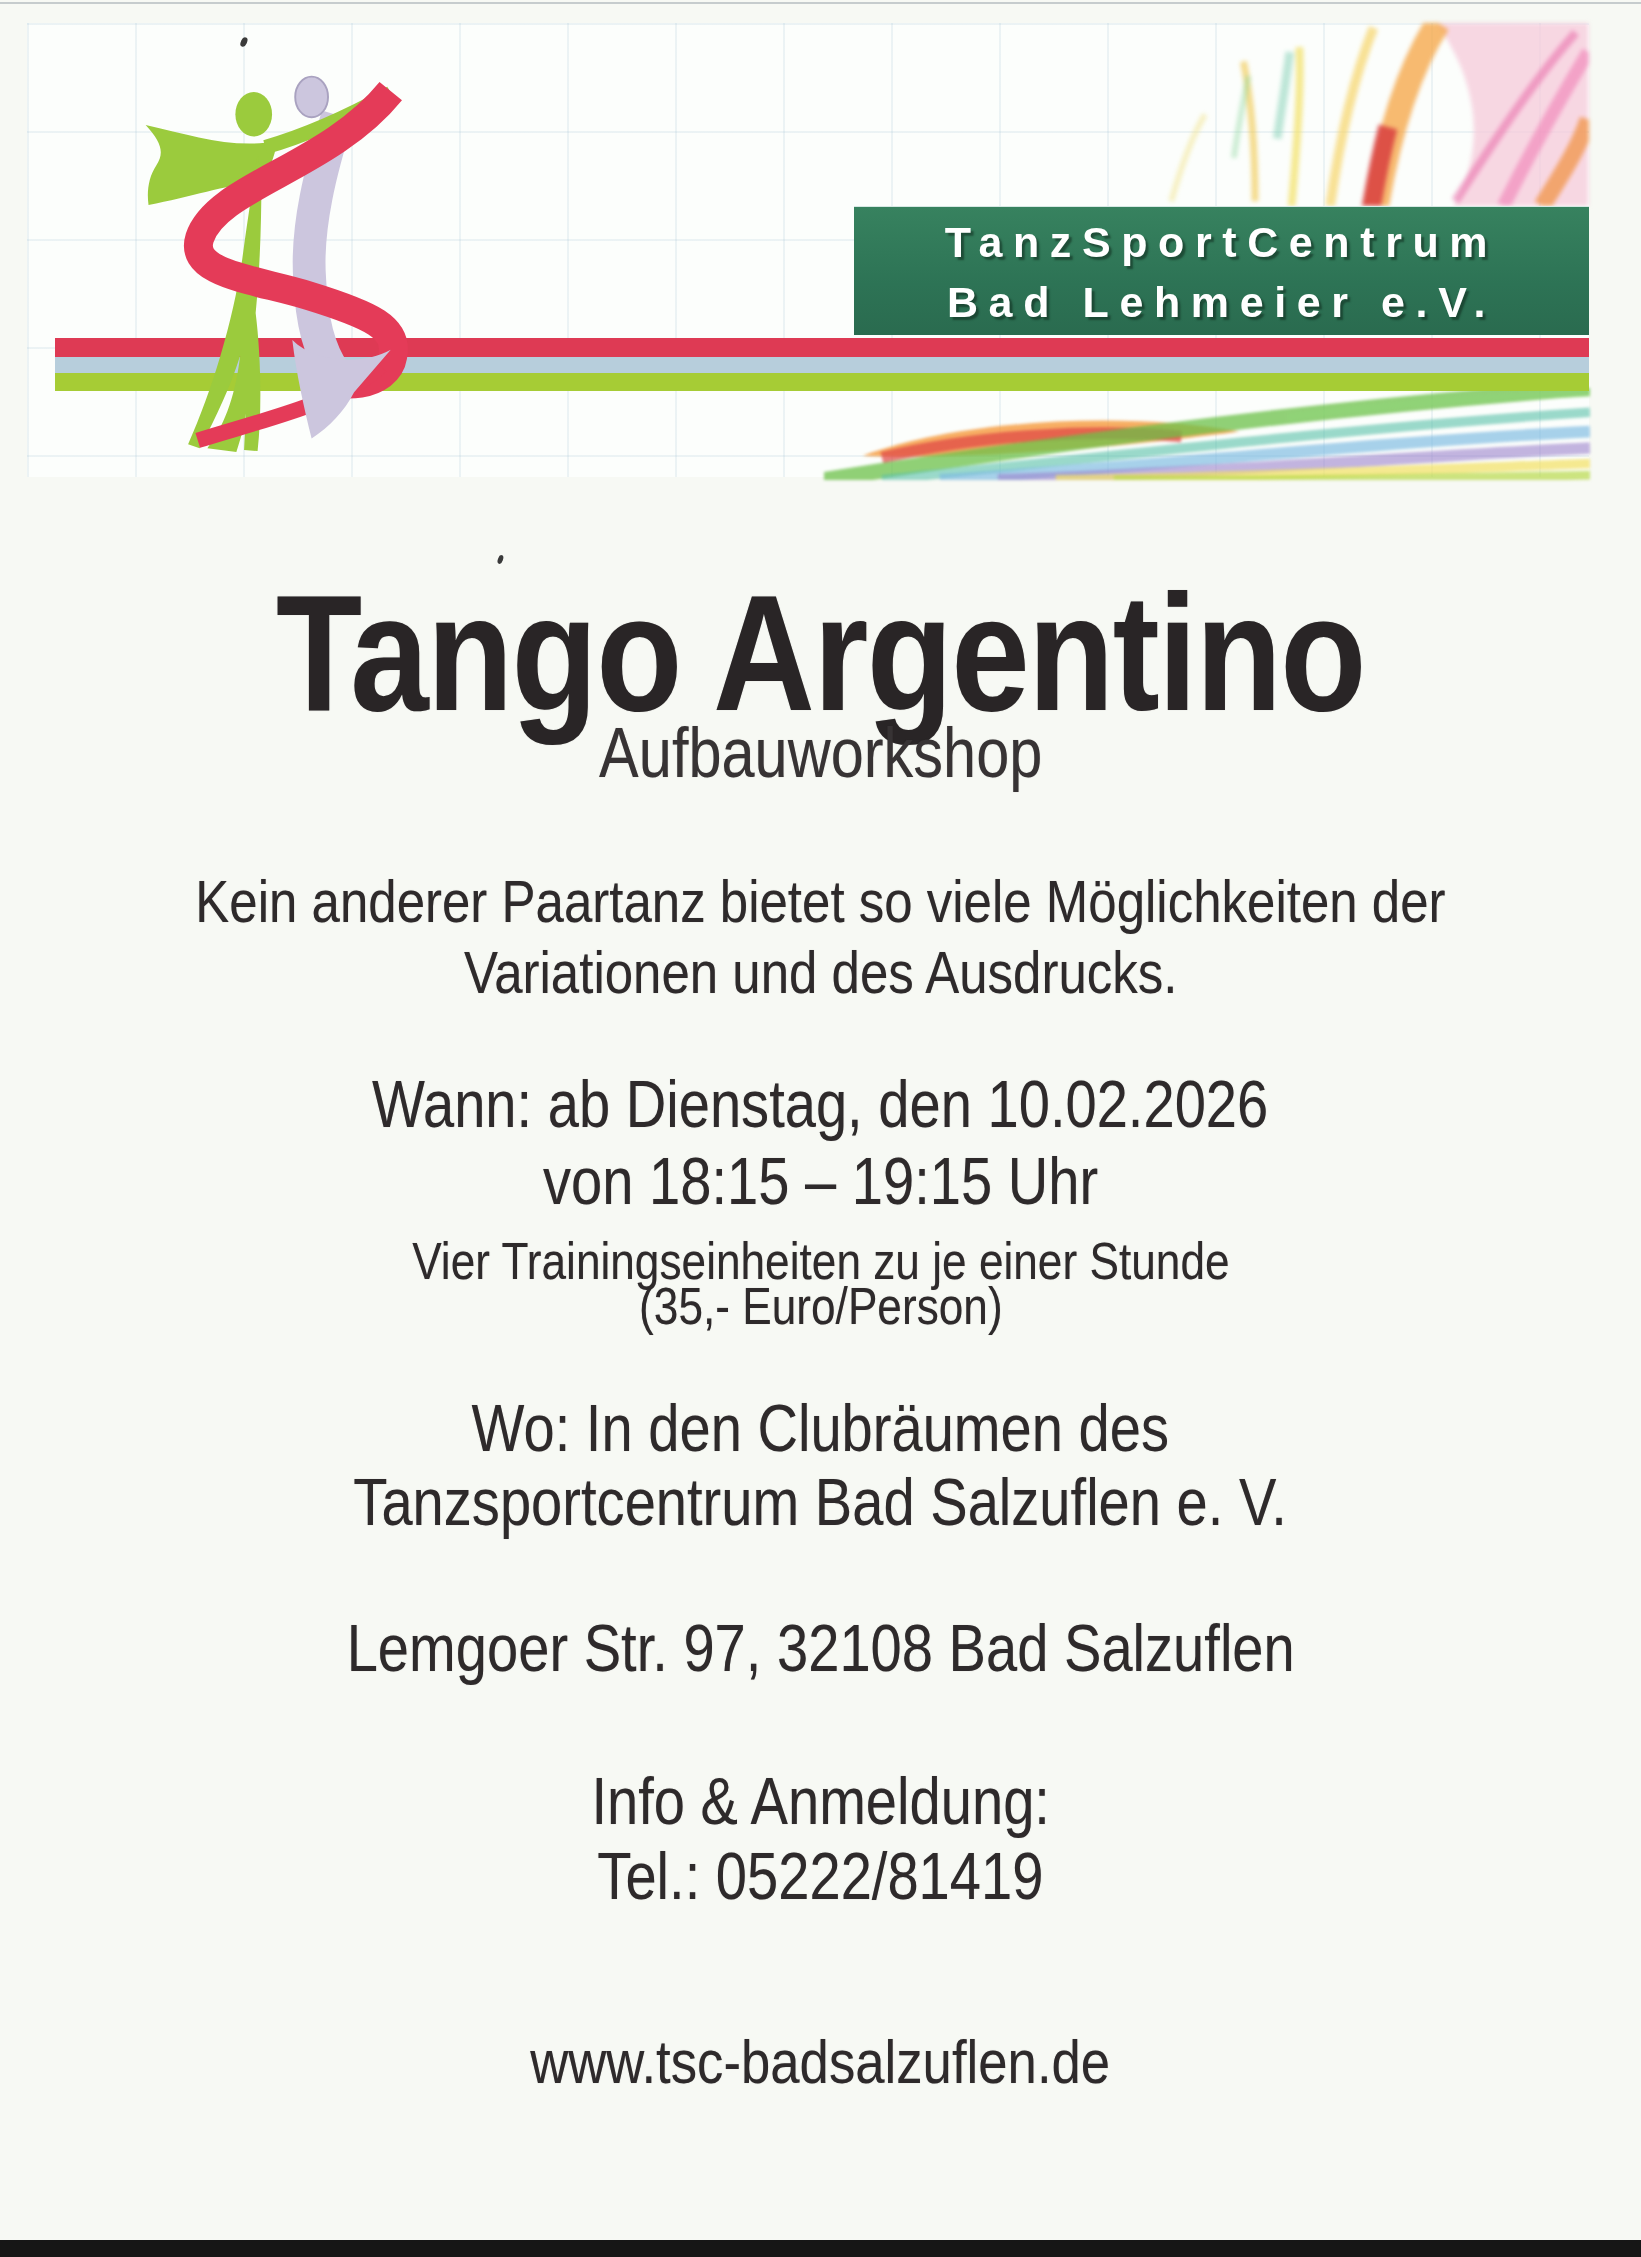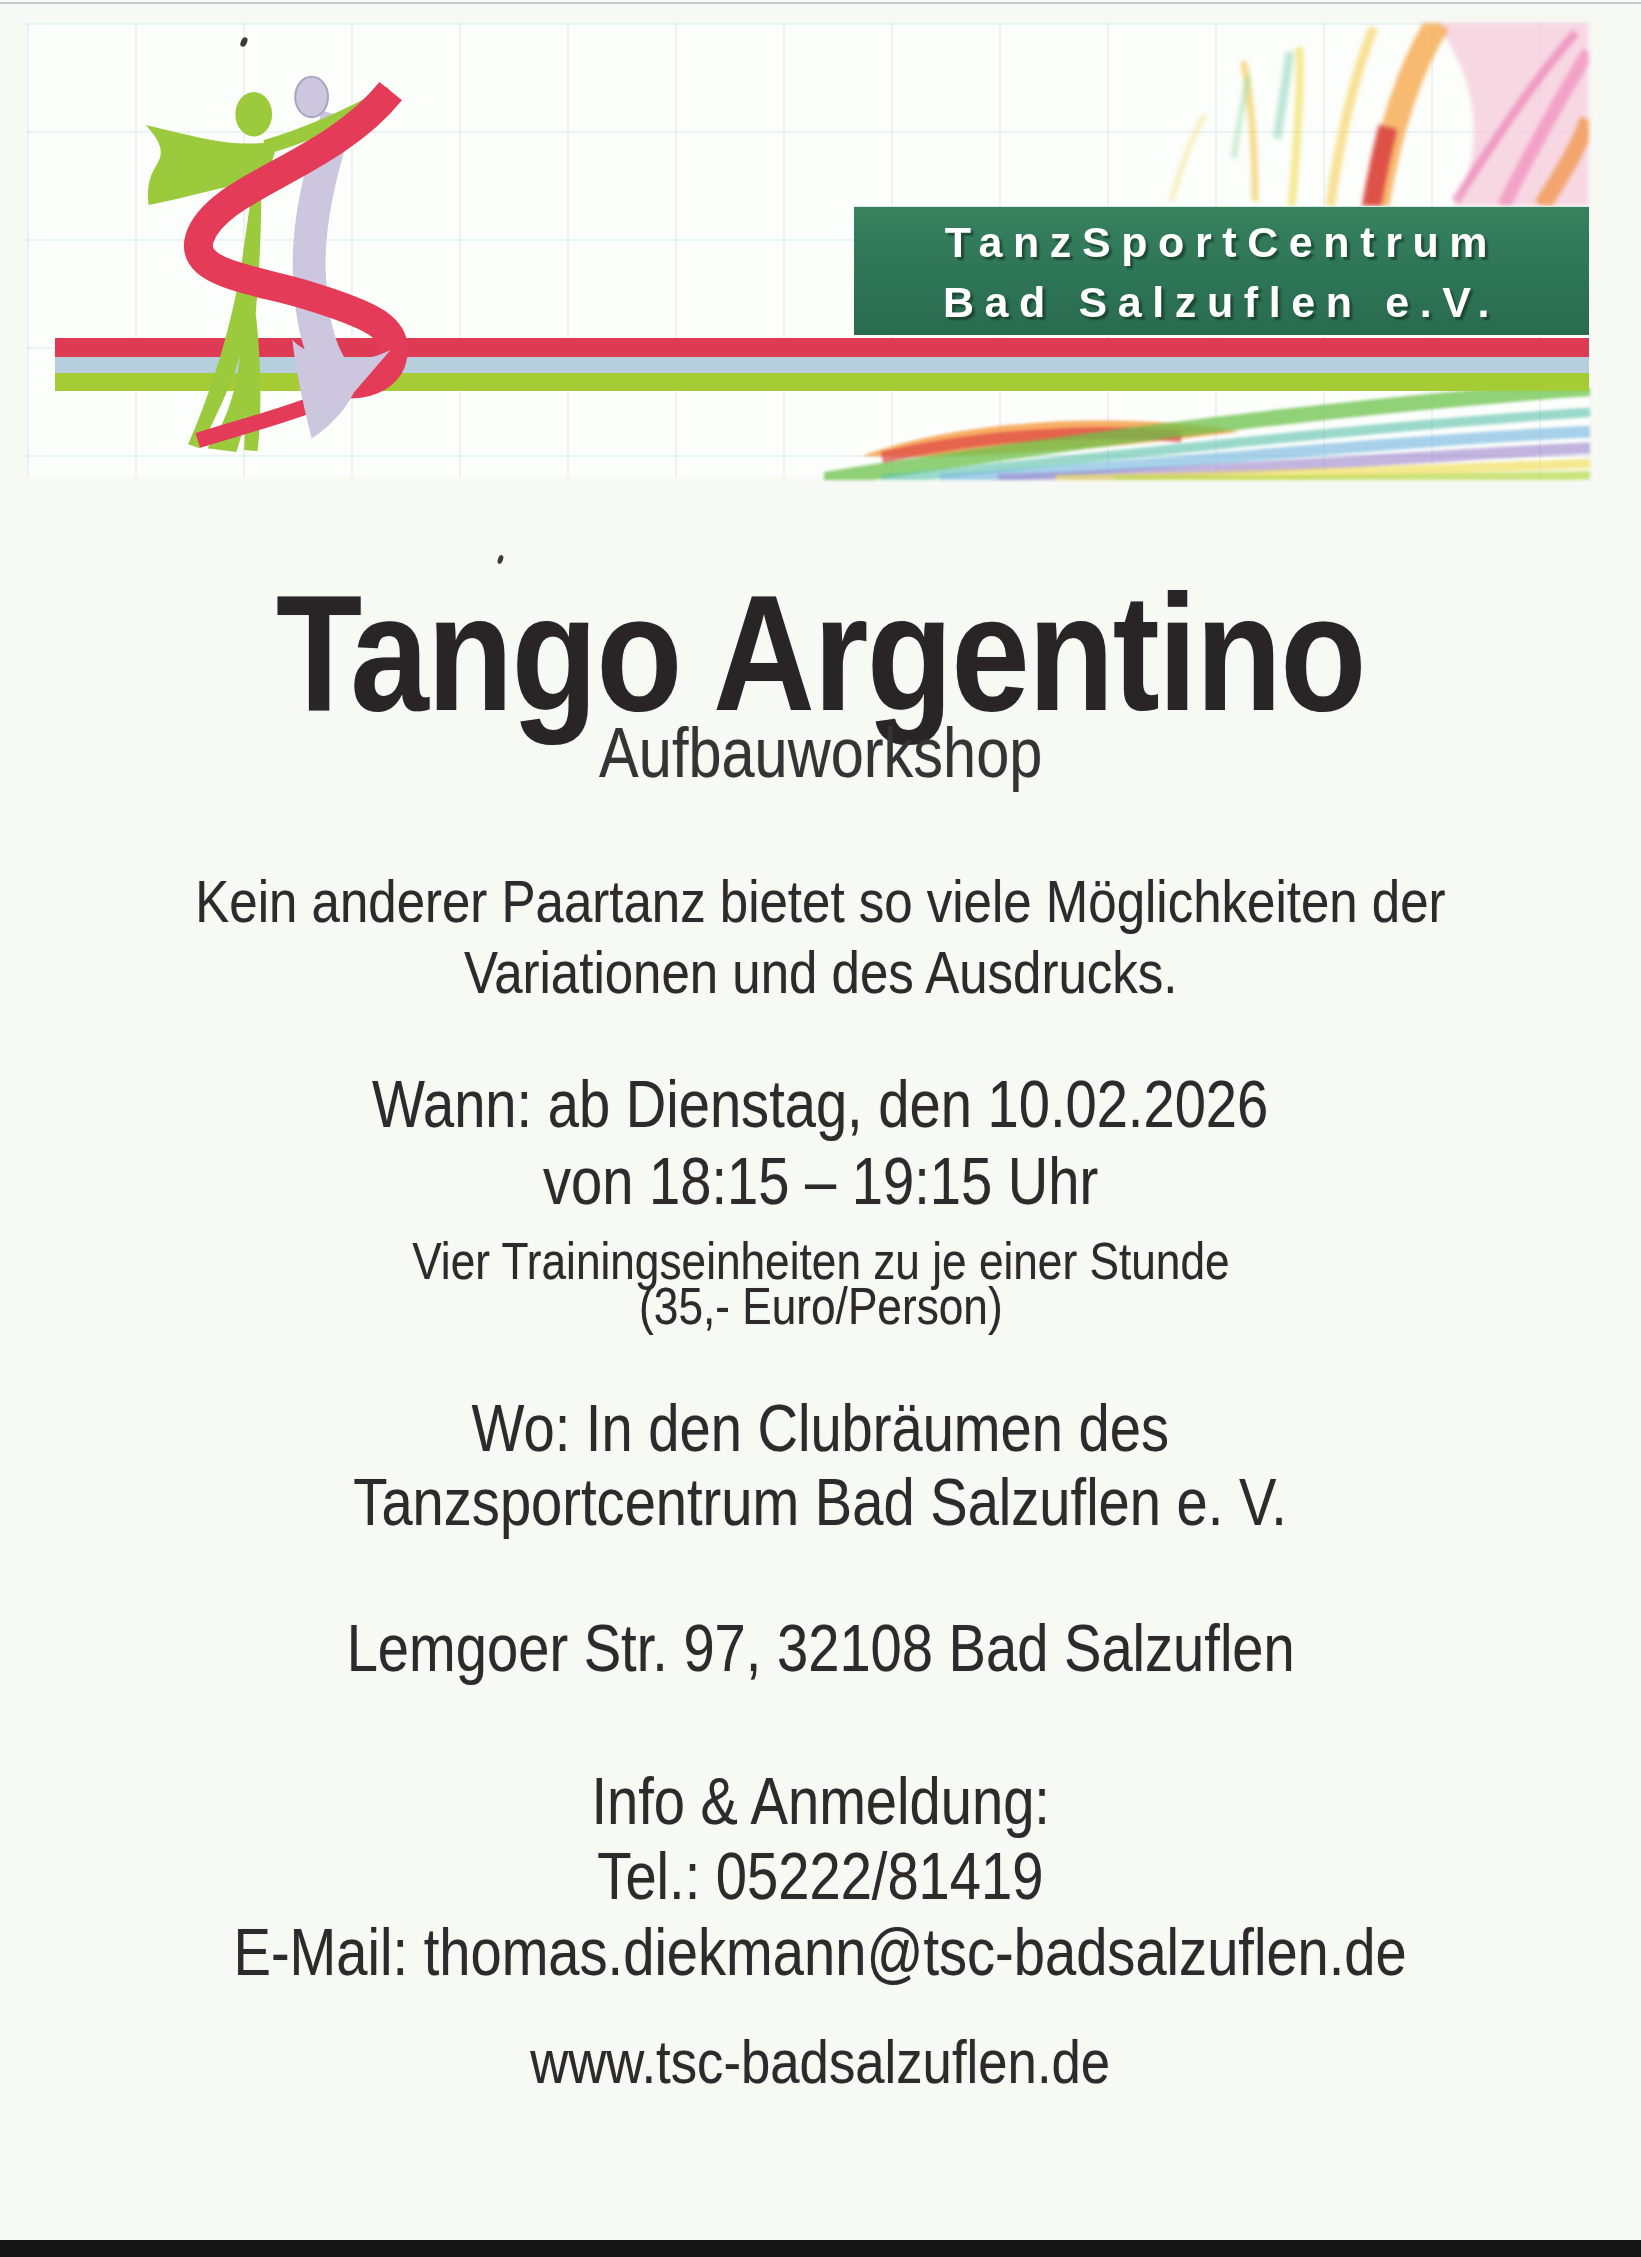--- a/index.html
+++ b/index.html
@@ -78,21 +78,21 @@
       <path d="M340,190 C350,120 365,55 385,5" stroke="#f6d469" stroke-width="10" fill="none" opacity="0.7"></path>
       <path d="M300,190 C305,130 310,75 308,25" stroke="#f2e063" stroke-width="8" fill="none" opacity="0.7"></path>
       <path d="M262,185 C262,130 258,80 250,40" stroke="#f0c84e" stroke-width="7" fill="none" opacity="0.65"></path>
       <path d="M285,120 C290,85 295,55 298,30" stroke="#7fd0b4" stroke-width="9" fill="none" opacity="0.5"></path>
       <path d="M240,140 C245,105 250,80 255,55" stroke="#8fd6a0" stroke-width="6" fill="none" opacity="0.45"></path>
       <path d="M175,185 C185,150 195,120 210,95" stroke="#f2e38a" stroke-width="6" fill="none" opacity="0.5"></path>
     </svg>
 
     <div class="banner">
       <div class="banner-line">TanzSportCentrum</div>
-      <div class="banner-line">Bad Salzuflen e.V.</div>
+      <div class="banner-line">Bad Lehmeier e.V.</div>
     </div>
 
     <div class="stripe stripe-red"></div>
     <div class="stripe stripe-blue"></div>
     <div class="stripe stripe-green"></div>
 
     <svg class="swirl-fan" viewBox="0 0 793 95">
       <path d="M40,70 C150,30 320,25 430,45 C320,60 150,75 40,70 Z" fill="#f59a3c" opacity="0.8"></path>
       <path d="M60,72 C160,48 280,42 370,50" stroke="#e04545" stroke-width="12" fill="none" opacity="0.7"></path>
       <path d="M0,95 C250,55 520,20 793,0" stroke="#6cc04a" stroke-width="16" fill="none" opacity="0.75"></path>
@@ -136,19 +136,18 @@
   <div class="line when2"><span class="cond">von 18:15 – 19:15 Uhr</span></div>
   <div class="line when3"><span class="cond">Vier Trainingseinheiten zu je einer Stunde</span></div>
   <div class="line when4"><span class="cond">(35,- Euro/Person)</span></div>
 
   <div class="line where1"><span class="cond">Wo: In den Clubräumen des</span></div>
   <div class="line where2"><span class="cond">Tanzsportcentrum Bad Salzuflen e. V.</span></div>
   <div class="line where4"><span class="cond">Lemgoer Str. 97, 32108 Bad Salzuflen</span></div>
 
   <div class="line contact1"><span class="cond">Info &amp; Anmeldung:</span></div>
   <div class="line contact2"><span class="cond">Tel.: 05222/81419</span></div>
-  <div class="line contact3"><span class="cond">E-Mail: thomas.diekmann@tsc-badsalzuflen.de</span></div>
 
   <div class="line site"><span class="cond">www.tsc-badsalzuflen.de</span></div>
 
   <div class="bottom-scan-bar"></div>
 </div>
 
 
 </body></html>

